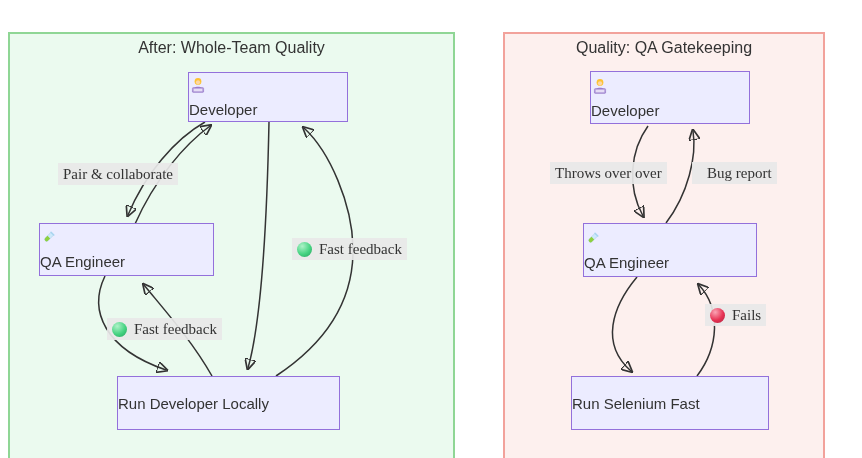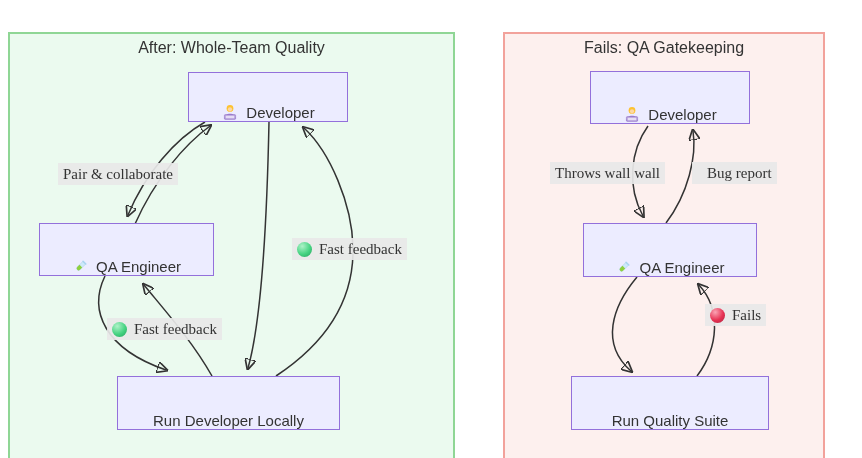--- a/index.html
+++ b/index.html
@@ -42,25 +42,26 @@
     fill: none;
     stroke: #333333;
     stroke-width: 1.5px;
   }
   .node {
     position: absolute;
     box-sizing: border-box;
     background: #ECECFF;
     border: 1px solid #9370DB;
     display: flex;
-    align-items: flex-end;
+    align-items: flex-start;
     justify-content: center;
     gap: 7px;
     font-size: 15px;
     color: #333333;
+    flex-direction: column;
   }
   .edge-label {
     position: absolute;
     background: rgba(232,232,232,0.92);
     padding: 1px 5px;
     font-size: 15px;
     color: #333333;
     display: flex;
     align-items: center;
     gap: 7px;
@@ -137,21 +138,21 @@
     <span>Fast feedback</span>
   </div>
 
   <div class="edge-label" style="left:97px; top:284px;">
     <span class="dot dot-green"></span>
     <span>Fast feedback</span>
   </div>
 </div>
 
 <div class="panel panel-before">
-  <div class="panel-title">Fails: QA Gatekeeping</div>
+  <div class="panel-title">Quality: QA Gatekeeping</div>
 
   <svg class="edges" width="318" height="431" viewBox="0 0 318 431">
     <defs>
       <marker id="arrowB" viewBox="0 0 10 10" refX="8" refY="5" markerWidth="7.5" markerHeight="7.5" orient="auto-start-reverse">
         <path d="M0,0 L10,5 L0,10 z" fill="#333333" stroke="none"></path>
       </marker>
     </defs>
     <path d="M143,92 C125,117 122,153 138,182" marker-end="url(#arrowB)"></path>
     <path d="M161,189 C183,160 192,122 188,97" marker-end="url(#arrowB)"></path>
     <path d="M132,243 C107,273 95,310 126,337" marker-end="url(#arrowB)"></path>
@@ -178,25 +179,25 @@
           <path d="M6.6,3 h3.8 v8.2 a1.9,1.9 0 0 1 -3.8,0 z" fill="#cde9fb" stroke="#a6cbe3" stroke-width="0.5"></path>
           <path d="M6.6,8 h3.8 v3.2 a1.9,1.9 0 0 1 -3.8,0 z" fill="#8ed03f"></path>
           <rect x="5.8" y="2.2" width="5.4" height="1.5" rx="0.75" fill="#a8d4ef"></rect>
         </g>
       </svg>
     </span>
     <span>QA Engineer</span>
   </div>
 
   <div class="node" style="left:66px; top:342px; width:198px; height:54px;">
-    <span>Run Quality Suite</span>
+    <span>Run Selenium Fast</span>
   </div>
 
   <div class="edge-label" style="left:45px; top:128px;">
-    <span>Throws wall wall</span>
+    <span>Throws over over</span>
   </div>
 
   <div class="edge-label" style="left:187px; top:128px;padding-left:15px;">
     <span>Bug report</span>
   </div>
 
   <div class="edge-label" style="left:200px; top:270px;">
     <span class="dot dot-red"></span>
     <span>Fails</span>
   </div>

